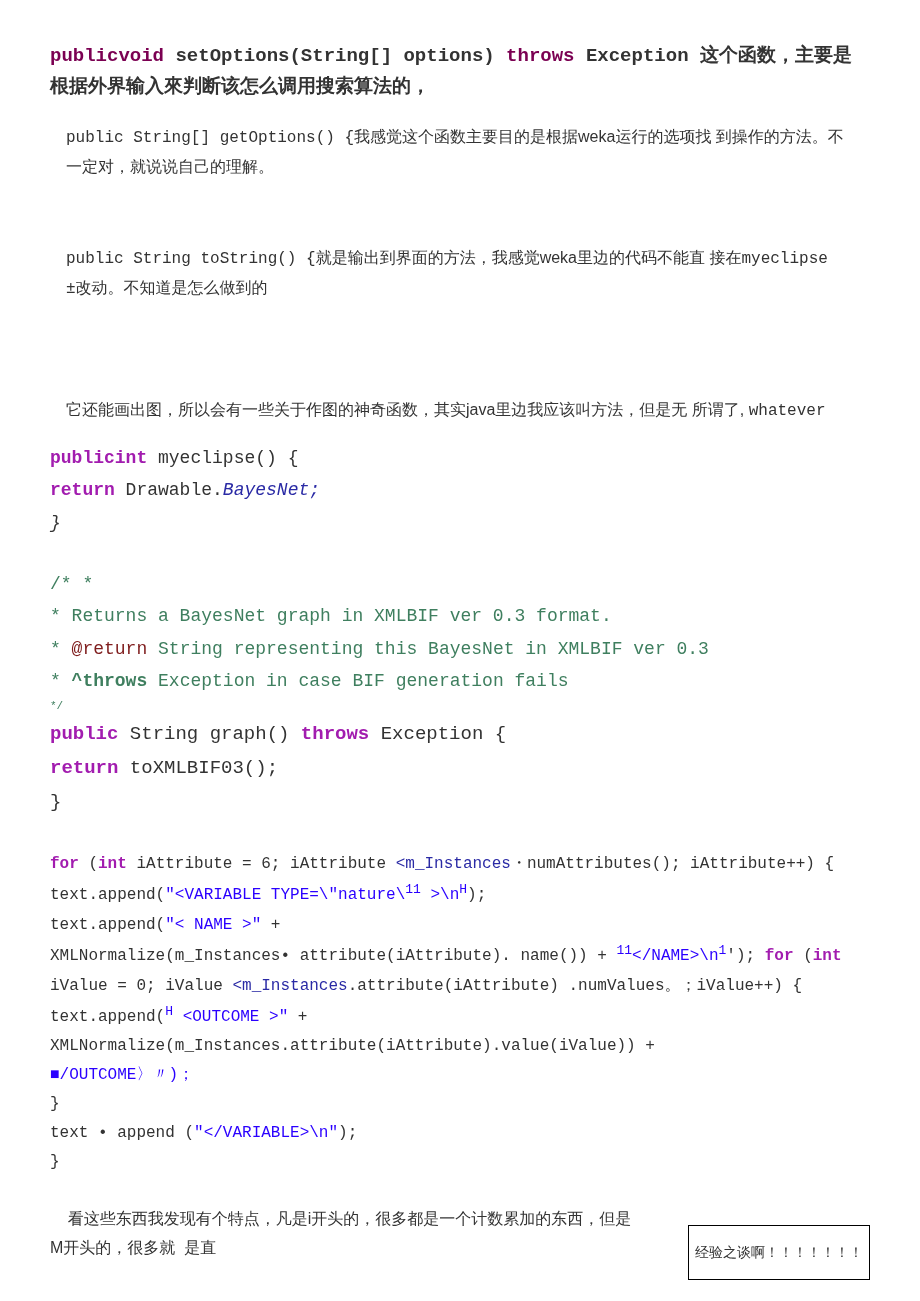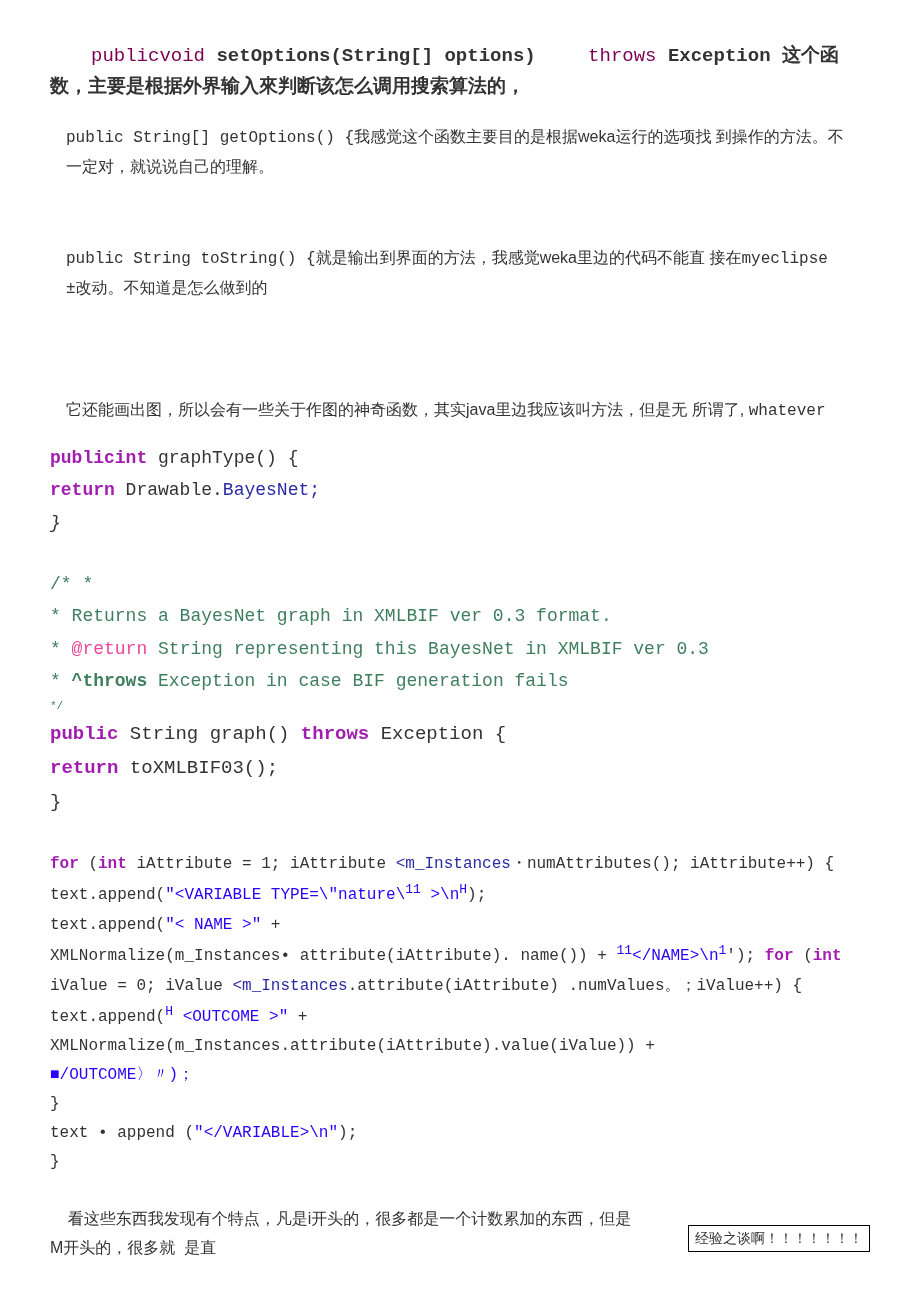--- a/index.html
+++ b/index.html
@@ -11,38 +11,38 @@
     color: #333;
     background: #fff;
     width: 820px;
   }
   .heading {
     font-size: 19px;
     font-weight: bold;
     line-height: 1.6;
     margin-bottom: 20px;
   }
-  .kw { color: #7b0052; font-weight: normal; margin-left: 41px; }
+  .kw { color: #7b0052; font-weight: bold; }
   .kw-b { color: #a21caf; font-weight: bold; }
   .blue { color: #2a2aa5; }
-  .blue-i { color: #2a2aa5; }
+  .blue-i { color: #2a2aa5; font-style: italic; }
   .green { color: #3f7f5f; }
   .green-b { color: #3f7f5f; font-weight: bold; }
-  .teal { color: #ec4899; }
+  .teal { color: #7f1d1d; }
   .str { color: #2a00ff; }
   .sans { font-family: "Microsoft YaHei", "SimSun", sans-serif; }
   .mixed { font-family: "Consolas", "Courier New", monospace; }
   .mixed .cn { font-family: "Microsoft YaHei", "SimSun", sans-serif; }
   .para { margin: 16px 16px; }
   .spacer { height: 30px; }
   .bottom-row { display: flex; align-items: flex-start; gap: 32px; }
   .bottom-left { flex: 1; }
   .bottom-box {
     border: 1px solid #000;
-    padding: 0 6px;
+    padding: 14px 6px;
     font-family: "Microsoft YaHei", "SimSun", sans-serif;
     font-size: 14px;
     margin-left: 20px;
     margin-top: 20px;
   }
   .sup { vertical-align: super; font-size: 13px; }
 </style>
 </head>
 <body>
 
@@ -63,21 +63,21 @@
 </div>
 
 <div class="spacer"></div>
 <div class="spacer"></div>
 
 <div class="para mixed">
   <span class="cn">它还能画出图，所以会有一些关于作图的神奇函数，其实java里边我应该叫方法，但是无  所谓了, </span><span>whatever</span>
 </div>
 
 <div style="font-size:18px;">
-  <div><span class="kw-b">publicint</span><span> graphType() {</span></div>
+  <div><span class="kw-b">publicint</span><span> myeclipse() {</span></div>
   <div><span class="kw-b">return</span><span> Drawable.</span><span class="blue-i">BayesNet;</span></div>
   <div style="font-style:italic;">  }</div>
 </div>
 
 <br>
 
 <div style="font-size:18px;">
   <div class="green">/* *</div>
   <div class="green">   * Returns a BayesNet graph in XMLBIF ver 0.3 format.</div>
   <div><span class="green">   * </span><span class="teal">@return</span><span class="green"> String representing this BayesNet in XMLBIF ver 0.3</span></div>
@@ -87,21 +87,21 @@
 
 <div style="font-size:19px;">
   <div><span class="kw-b">public</span><span> String graph() </span><span class="kw-b">throws</span><span> Exception {</span></div>
   <div><span class="kw-b">return</span><span> toXMLBIF03();</span></div>
   <div>  }</div>
 </div>
 
 <div class="spacer"></div>
 
 <div style="font-size:16px;">
-  <div><span class="kw-b">for</span><span> (</span><span class="kw-b">int</span><span> iAttribute = 1; iAttribute </span><span class="blue">&lt;m_Instances</span><span>・numAttributes(); iAttribute++) {</span></div>
+  <div><span class="kw-b">for</span><span> (</span><span class="kw-b">int</span><span> iAttribute = 6; iAttribute </span><span class="blue">&lt;m_Instances</span><span>・numAttributes(); iAttribute++) {</span></div>
   <div><span>      text.append(</span><span class="str">"&lt;VARIABLE TYPE=\"nature\</span><span class="str sup">11</span><span class="str"> &gt;\n</span><span class="str sup">H</span><span>);</span></div>
   <div><span>      text.append(</span><span class="str">"&lt; NAME &gt;"</span><span> +</span></div>
   <div><span>XMLNormalize(m_Instances• attribute(iAttribute). name()) + </span><span class="str sup">11</span><span class="str">&lt;/NAME&gt;\n</span><span class="str sup">1</span><span>'); </span><span class="kw-b">for</span><span> (</span><span class="kw-b">int</span><span> iValue = 0; iValue </span><span class="blue">&lt;m_Instances</span><span>.attribute(iAttribute) .numValues。；iValue++) {</span></div>
   <div><span>    text.append(</span><span class="str sup">H</span><span class="str"> &lt;OUTCOME &gt;"</span><span> +</span></div>
   <div>XMLNormalize(m_Instances.attribute(iAttribute).value(iValue)) +</div>
   <div><span class="str">■</span><span class="str">/OUTCOME〉〃)；</span></div>
   <div>      }</div>
   <div><span>      text • append (</span><span class="str">"&lt;/VARIABLE&gt;\n"</span><span>);</span></div>
   <div>    }</div>
 </div>

